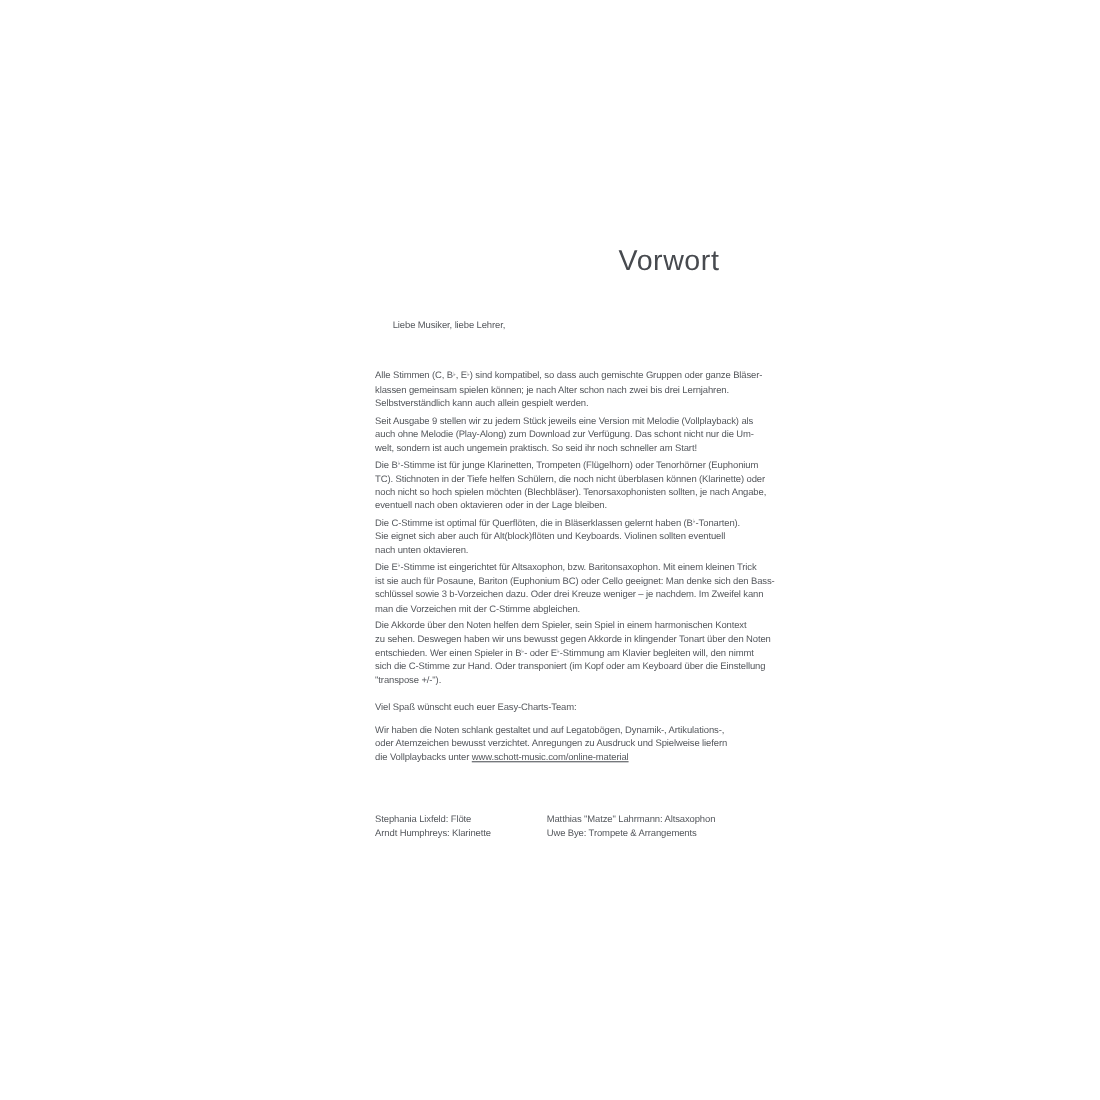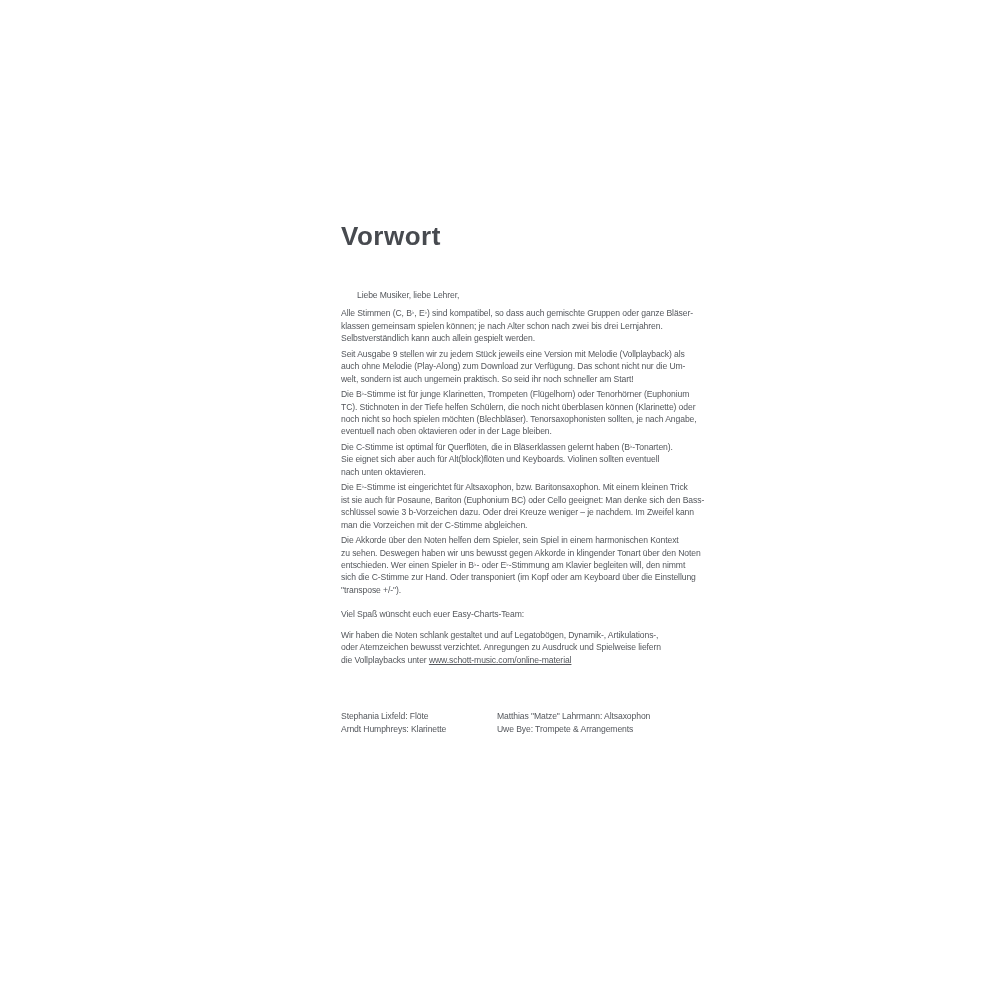--- a/index.html
+++ b/index.html
@@ -13,37 +13,37 @@
     font-family: "Liberation Sans", "DejaVu Sans", sans-serif;
   }
   .content {
     position: absolute;
     left: 341px;
     top: 221px;
     width: 348px;
   }
   .title {
     width: 313px;
-    text-align: left;
+    text-align: right;
     font-size: 26px;
     line-height: 30px;
-    font-weight: 700;
+    font-weight: 400;
     letter-spacing: 0.5px;
     color: #474a4f;
     margin: 0 0 38px 0;
   }
   .body {
     font-size: 8.6px;
     line-height: 12.4px;
     letter-spacing: -0.1px;
     color: #54575c;
     white-space: pre;
     margin: 0;
   }
-  .greeting { margin-bottom: 6px; padding-left: 16px; }
+  .greeting { margin-bottom: 34px; padding-left: 16px; }
   .para { margin-bottom: 3.2px; }
   .closing { margin-top: 12.2px; margin-bottom: 8px; }
   .credits { display: flex; margin-top: 44px; }
   .credits .col-left { width: 156px; }
   .link { text-decoration: underline; color: inherit; cursor: pointer; }
   sup.flat {
     font-size: 0.62em;
     vertical-align: 0.4em;
     letter-spacing: 0;
     line-height: 0;

